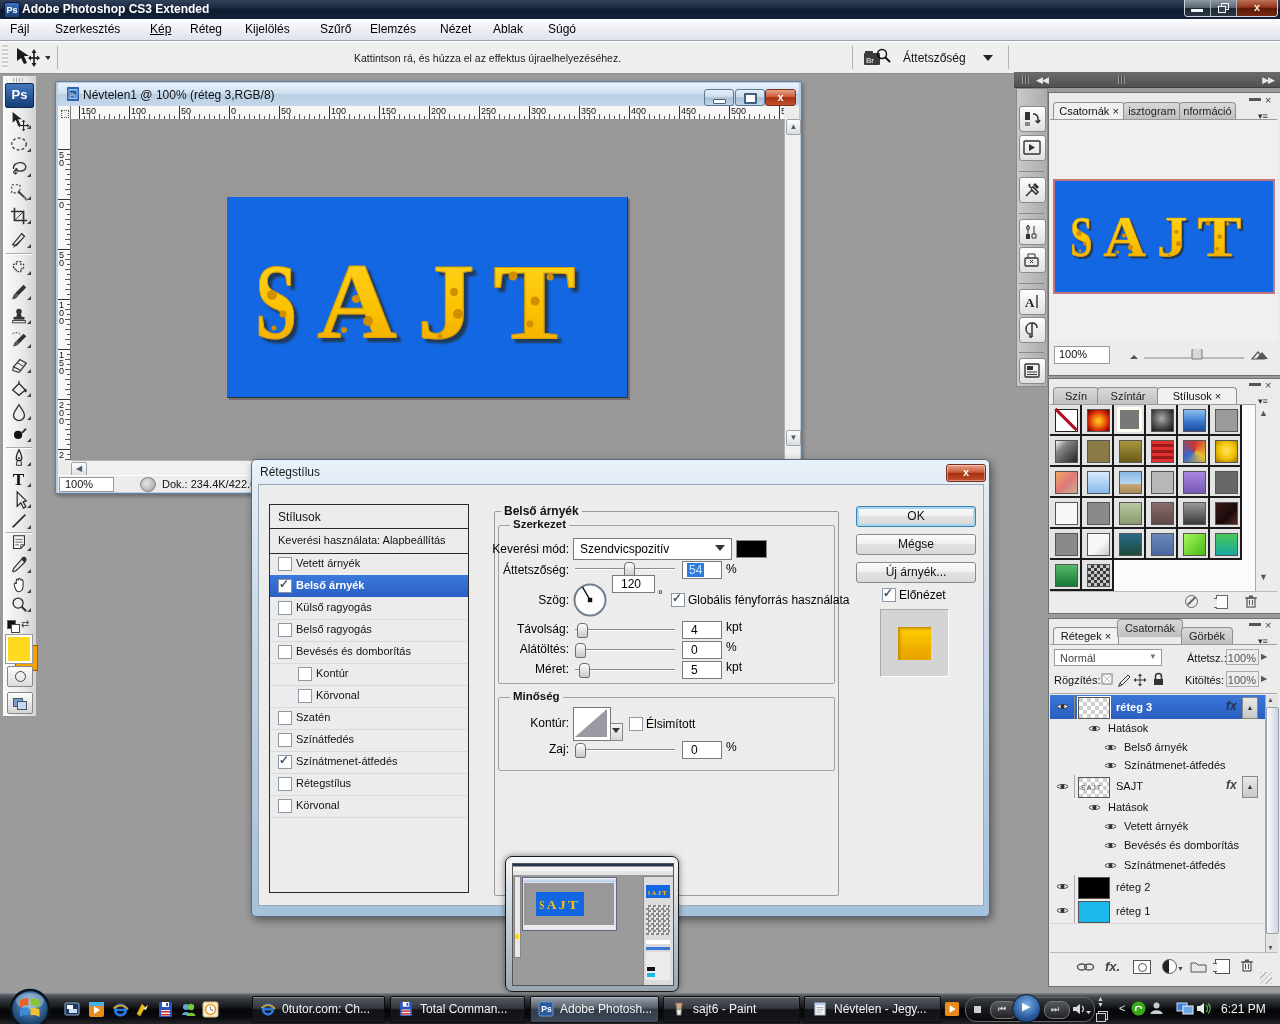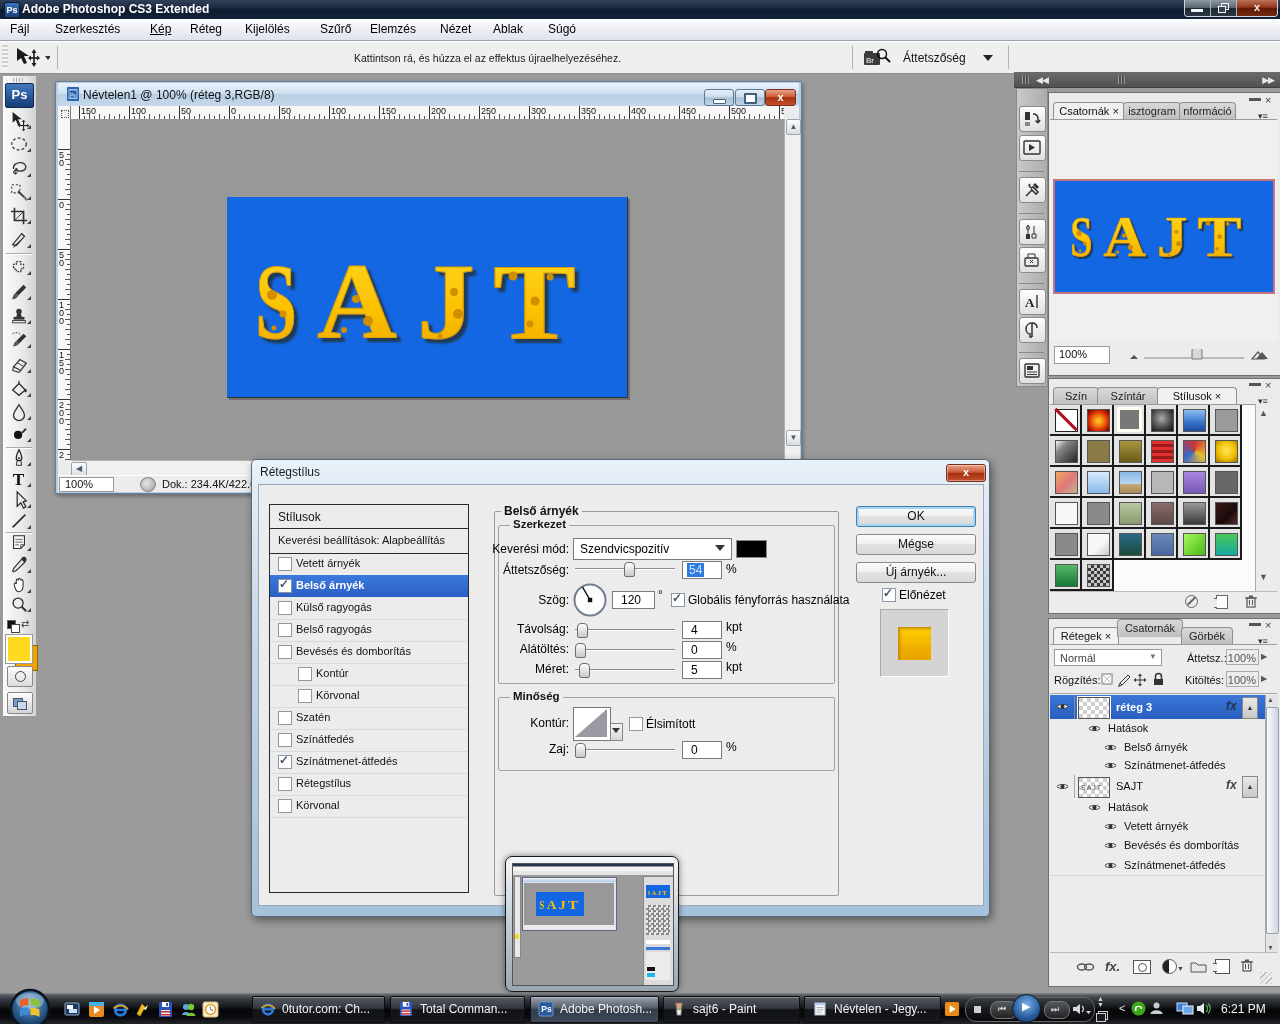--- a/index.html
+++ b/index.html
@@ -897,20 +897,38 @@
         </svg>
         <div class="abs" style="left:74px;top:3px;font-size:11px;color:#111;">Bevésés és domborítás</div>
       </div>
       <div class="abs" style="left:0;top:211px;width:215px;height:19px;background:#ececec;border-bottom:1px solid #d8d8d8;">
         <svg class="eye" viewBox="0 0 14 9" style="left:54px;top:5px;">
           <path d="M1 4.5 C3 1.5 11 1.5 13 4.5 C11 7.5 3 7.5 1 4.5 Z" fill="#f8f8f8" stroke="#333" stroke-width="1"></path>
           <circle cx="7" cy="4.5" r="2.2" fill="#333"></circle>
         </svg>
         <div class="abs" style="left:74px;top:3px;font-size:11px;color:#111;">Színátmenet-átfedés</div>
       </div>
+      <div class="abs" style="left:0;top:230px;width:215px;height:24px;background:#ececec;border-bottom:1px solid #d8d8d8;">
+        <svg class="eye" viewBox="0 0 14 9" style="left:6px;top:7px;">
+          <path d="M1 4.5 C3 1.5 11 1.5 13 4.5 C11 7.5 3 7.5 1 4.5 Z" fill="#f8f8f8" stroke="#333" stroke-width="1"></path>
+          <circle cx="7" cy="4.5" r="2.2" fill="#333"></circle>
+        </svg>
+        <div class="abs" style="left:24px;top:0;width:1px;height:24px;background:#aaa;"></div>
+        <div class="abs" style="left:28px;top:2px;width:30px;height:20px;background:#000;border:1px solid #555;"></div>
+        <div class="abs" style="left:66px;top:6px;font-size:11px;color:#111;">réteg 2</div>
+      </div>
+      <div class="abs" style="left:0;top:254px;width:215px;height:24px;background:#ececec;border-bottom:1px solid #d8d8d8;">
+        <svg class="eye" viewBox="0 0 14 9" style="left:6px;top:7px;">
+          <path d="M1 4.5 C3 1.5 11 1.5 13 4.5 C11 7.5 3 7.5 1 4.5 Z" fill="#f8f8f8" stroke="#333" stroke-width="1"></path>
+          <circle cx="7" cy="4.5" r="2.2" fill="#333"></circle>
+        </svg>
+        <div class="abs" style="left:24px;top:0;width:1px;height:24px;background:#aaa;"></div>
+        <div class="abs" style="left:28px;top:2px;width:30px;height:20px;background:#1cb8ec;border:1px solid #555;"></div>
+        <div class="abs" style="left:66px;top:6px;font-size:11px;color:#111;">réteg 1</div>
+      </div>
       <div class="abs" style="left:215px;top:50px;width:12px;height:257px;background:#e4e4e4;border-left:1px solid #aaa;">
         <div class="abs" style="left:1px;top:1px;font-size:7px;color:#555;">▲</div>
         <div class="abs" style="left:0px;top:12px;width:11px;height:225px;background:linear-gradient(90deg,#fafafa,#cdd5e0);border:1px solid #98a2b0;border-radius:2px;"></div>
         <div class="abs" style="left:1px;bottom:1px;font-size:7px;color:#555;">▼</div>
       </div>
       <div class="abs" style="left:0;top:307px;width:227px;height:33px;background:#ececec;border-top:1px solid #bbb;">
         <svg class="abs" style="left:26px;top:8px;" width="20" height="12" viewBox="0 0 20 12">
           <ellipse cx="6" cy="6" rx="4.5" ry="3" fill="none" stroke="#555" stroke-width="1.4"></ellipse>
           <ellipse cx="13" cy="6" rx="4.5" ry="3" fill="none" stroke="#555" stroke-width="1.4"></ellipse>
         </svg>
@@ -940,21 +958,21 @@
 
 <div class="abs" id="dialog" style="left:251px;top:459px;width:737px;height:456px;border-radius:5px;border:1px solid #5a6a7a;background:linear-gradient(180deg,#e9f1f9 0%,#cfddeb 28%,#b5cade 70%,#a5c2dc 100%);box-shadow:2px 3px 8px rgba(0,0,0,.45);">
   <div class="abs" style="left:8px;top:5px;font-size:12px;color:#1a1a1a;">Rétegstílus</div>
   <div class="abs" style="left:694px;top:4px;width:38px;height:16px;border:1px solid #7c2e1e;border-radius:3px;background:linear-gradient(180deg,#e8a58e 0%,#cd5b36 45%,#a53013 52%,#c4502a 100%);color:#fff;font-weight:bold;font-size:11px;text-align:center;line-height:15px;box-shadow:inset 0 0 0 1px rgba(255,255,255,.4);">x</div>
   <div class="abs" id="dlgbody" style="left:6px;top:24px;width:724px;height:420px;background:#ececec;border:1px solid #98a8b8;">
       <div class="abs" style="left:10px;top:19px;width:200px;height:389px;border:1px solid #2a2a2a;background:#ececec;box-sizing:border-box;">
         <div class="abs" style="left:0;top:0;width:198px;height:23px;border-bottom:1px solid #2a2a2a;font-size:12px;color:#111;">
           <span style="position:absolute;left:8px;top:5px;">Stílusok</span>
         </div>
         <div class="abs" style="left:0;top:23px;width:198px;height:25px;border-bottom:1px solid #2a2a2a;font-size:11px;color:#111;">
-          <span style="position:absolute;left:8px;top:6px;">Keverési beállítások: Alapbeállítás</span>
+          <span style="position:absolute;left:8px;top:6px;">Keverési használata: Alapbeállítás</span>
         </div>
         <div class="abs" style="left:0;top:48px;width:198px;height:22px;border-bottom:1px solid #dadada;">
           <div class="abs" style="left:8px;top:4px;width:12px;height:12px;background:#fff;border:1px solid #8a97a5;"></div>
           <div class="abs" style="left:26px;top:4px;font-size:11px;color:#111;">Vetett árnyék</div>
         </div>
         <div class="abs" style="left:0;top:70px;width:198px;height:22px;background:linear-gradient(180deg,#3c79dc,#2a5fc4);">
           <div class="abs" style="left:8px;top:4px;width:12px;height:12px;background:#fff;border:1px solid #8a97a5;">
             <span class="ck">✓</span>
           </div>
           <div class="abs" style="left:26px;top:4px;font-size:11px;color:#fff;font-weight:bold;">Belső árnyék</div>
@@ -1018,21 +1036,21 @@
       <div class="vbox" style="left:423px;top:76px;width:38px;height:16px;">
         <span style="position:absolute;left:4px;top:1px;background:#2e7be0;color:#cfe4ff;padding:0 2px;">54</span>
       </div>
       <div class="rowlbl" style="left:467px;top:77px;">%</div>
       <div class="rowlbl" style="left:110px;top:108px;width:200px;text-align:right;font-size:12px;">Szög:</div>
       <svg class="abs" style="left:314px;top:98px;" width="34" height="34" viewBox="0 0 34 34">
         <circle cx="17" cy="17" r="15.5" fill="#fdfdfd" stroke="#72808e" stroke-width="2"></circle>
         <line x1="17" y1="17" x2="9.5" y2="4" stroke="#111" stroke-width="1.5"></line>
         <rect x="14.8" y="14.8" width="4.4" height="4.4" fill="#111"></rect>
       </svg>
-      <div class="vbox" style="left:353px;top:106px;width:41px;height:16px;">
+      <div class="vbox" style="left:353px;top:90px;width:41px;height:16px;">
         <span style="position:absolute;left:8px;top:1px;">120</span>
       </div>
       <div class="rowlbl" style="left:399px;top:103px;">°</div>
       <div class="cb" style="left:412px;top:108px;">
         <span class="ck">✓</span>
       </div>
       <div class="rowlbl" style="left:429px;top:108px;">Globális fényforrás használata</div>
       <div class="rowlbl" style="left:110px;top:137px;width:200px;text-align:right;font-size:12px;">Távolság:</div>
       <div class="slider-track" style="left:316px;top:144px;width:100px;"></div>
       <div class="sthumb" style="left:318px;top:138px;"></div>

